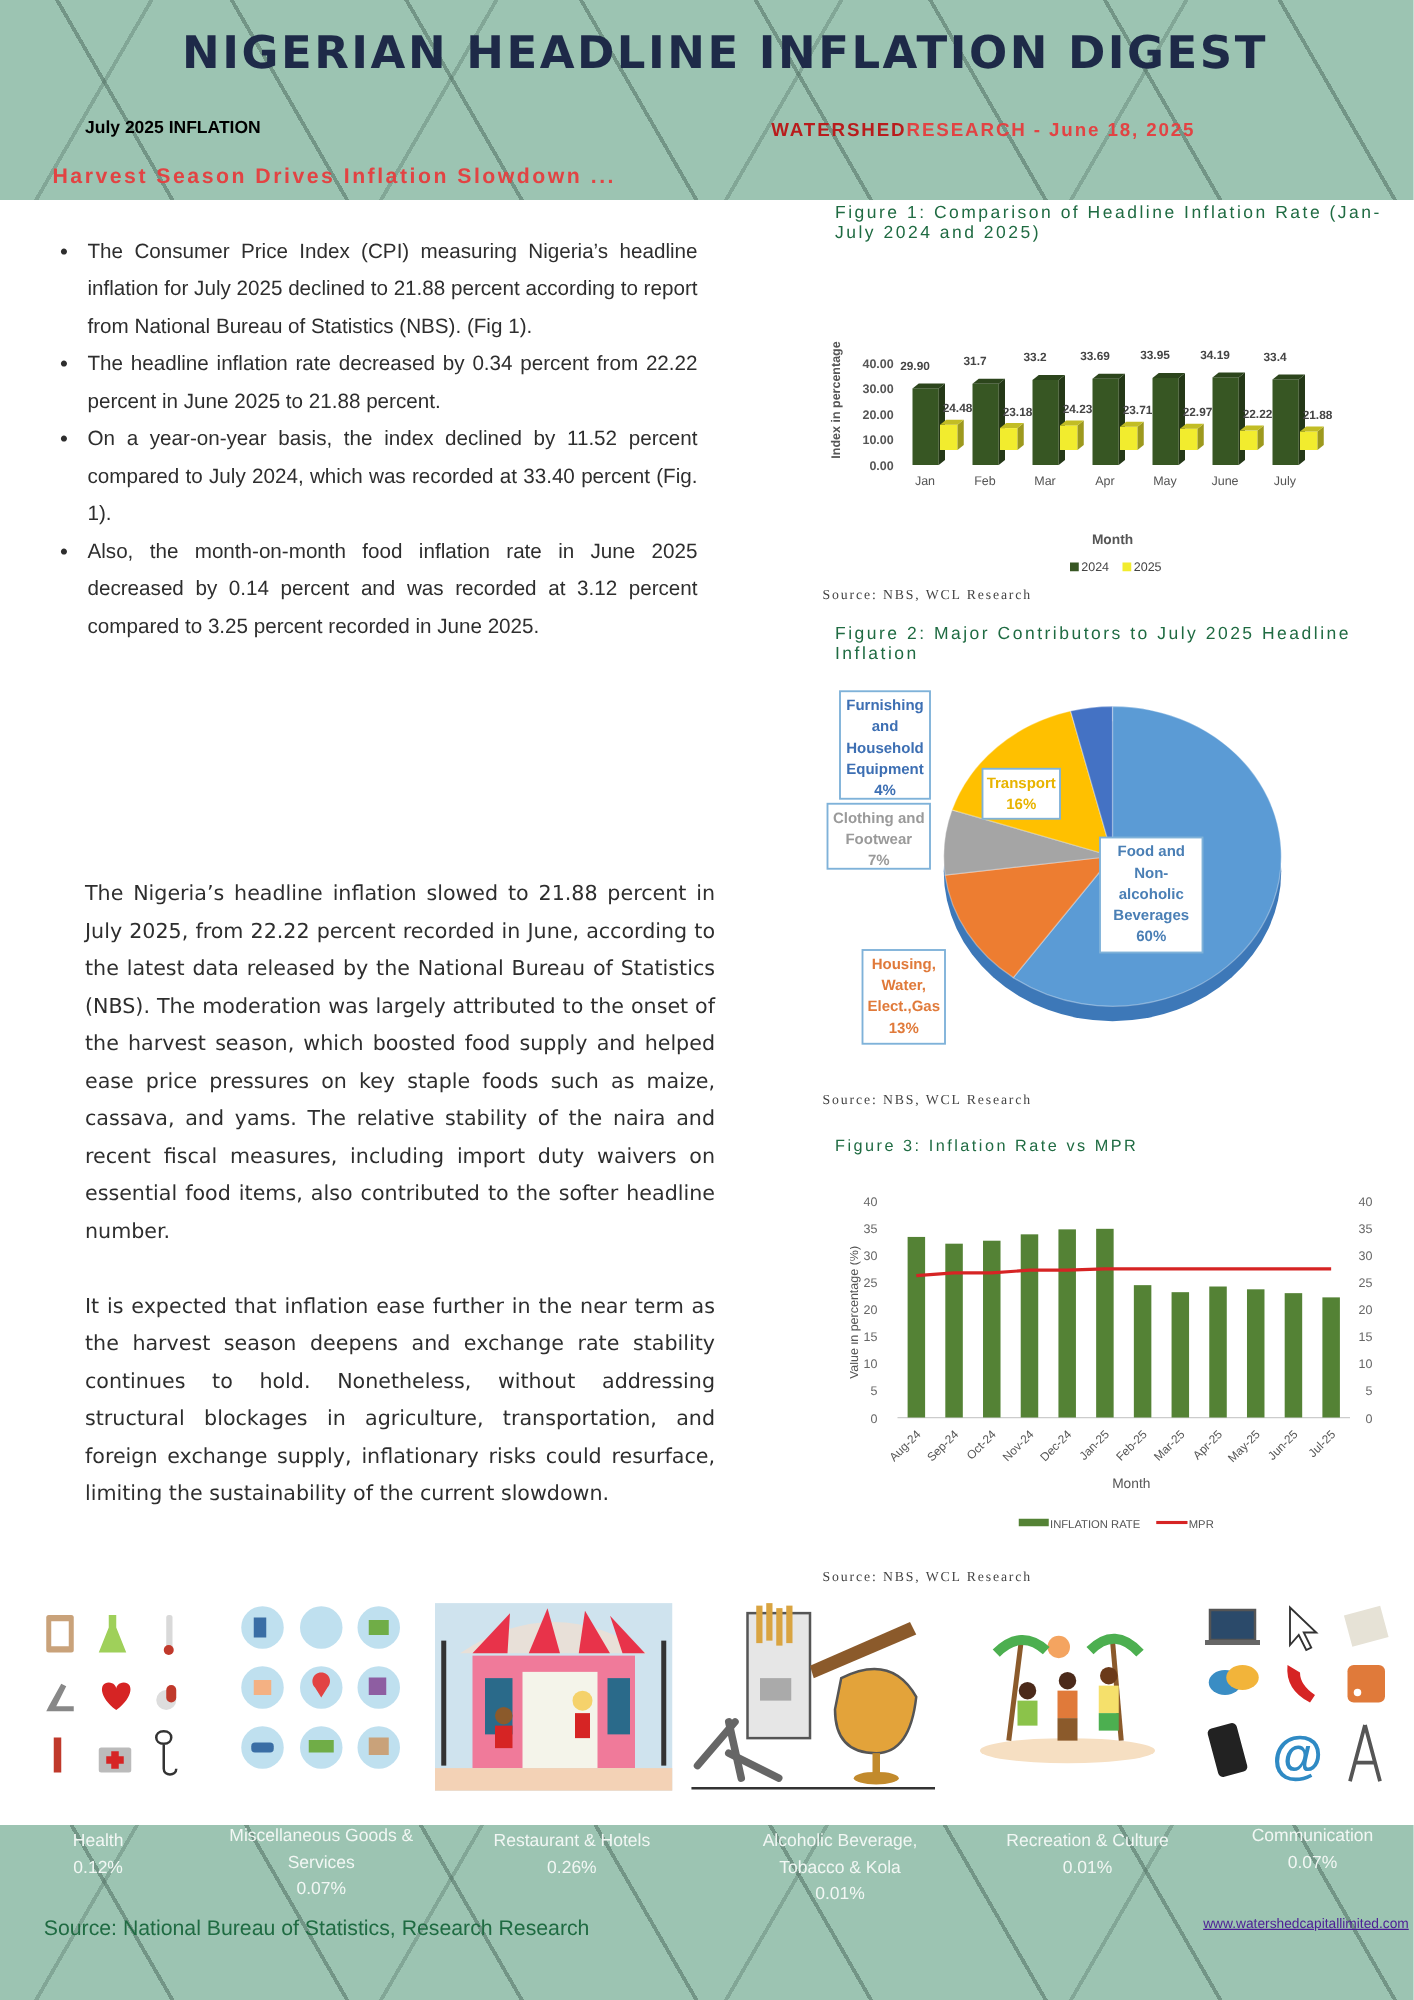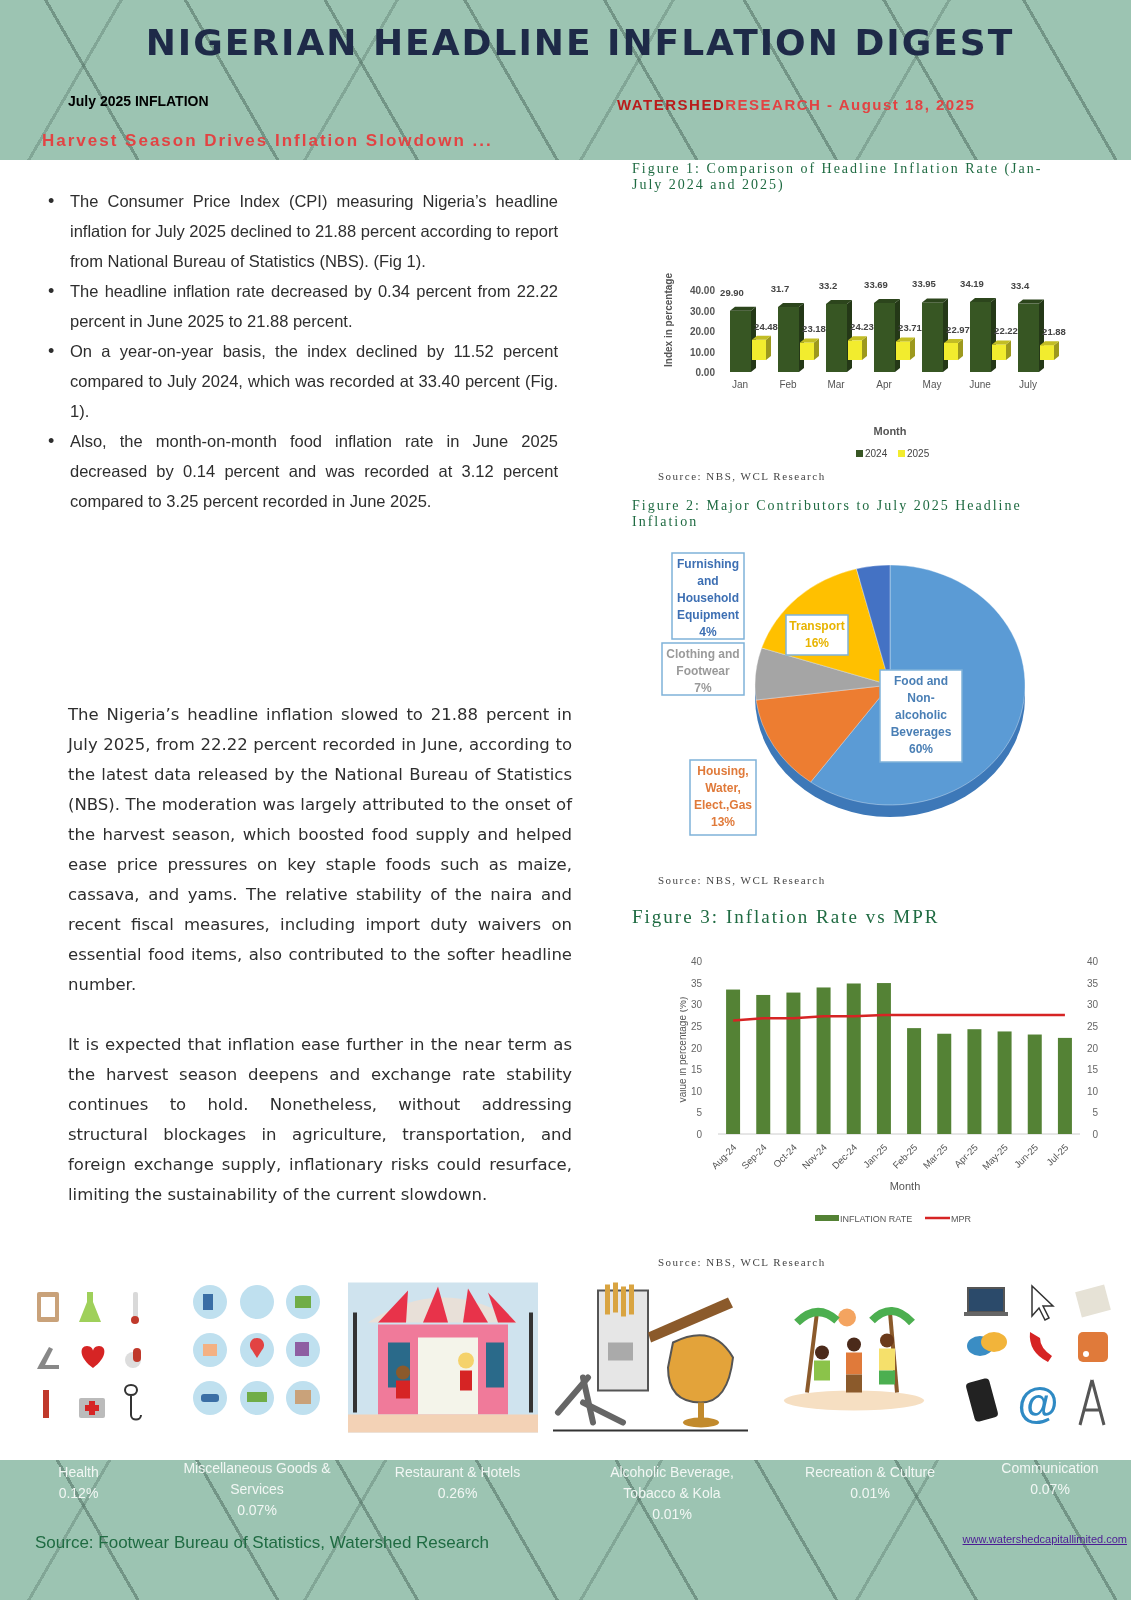--- a/index.html
+++ b/index.html
@@ -22,38 +22,38 @@
   .headline { position: absolute; top: 131px; left: 42px; font-size: 17px; font-weight: bold; color: #e24343; letter-spacing: 2px; }
 
   .bullets { position: absolute; top: 186px; left: 48px; width: 510px; list-style: none; }
   .bullets li { position: relative; padding-left: 22px; font-size: 18.5px; line-height: 30px; color: #2e2e2e; text-align: justify; font-family: Liberation Sans, sans-serif; font-size: 16.5px; }
   .bullets li::before { content: "•"; position: absolute; left: 0; top: 0; font-size: 18px; }
 
   .para { position: absolute; left: 68px; width: 504px; font-size: 16.5px; line-height: 30px; color: #2e2e2e; text-align: justify; font-family: "DejaVu Sans", sans-serif; }
   .para.p1 { top: 700px; }
   .para.p2 { top: 1030px; }
 
-  .fig-title { position: absolute; left: 632px; width: 440px; font-size: 14px; color: #1f6b42; letter-spacing: 2px; line-height: 16px; font-family: Liberation Serif, serif; }
+  .fig-title { position: absolute; left: 668px; width: 440px; font-size: 14px; color: #1f6b42; letter-spacing: 2px; line-height: 16px; font-family: Liberation Sans, sans-serif; }
   .source { position: absolute; left: 658px; font-size: 11px; color: #444; letter-spacing: 1.5px; font-family: Liberation Serif, serif; }
 
   svg text { font-family: "Liberation Sans", sans-serif; }
 
   .icon-panel { position: absolute; top: 1280px; height: 155px; }
   .cat-labels { position: absolute; top: 1462px; left: 0; width: 1131px; }
   .cat { position: absolute; text-align: center; color: #f2f7f4; font-size: 14px; line-height: 21px; }
   .footer-source { position: absolute; top: 1533px; left: 35px; font-size: 17px; color: #1f6b42; }
   .footer-link { position: absolute; top: 1533px; right: 4px; font-size: 11px; color: #4c1d95; text-decoration: underline; }
 </style>
 </head>
 <body>
 
 <div class="band top"></div>
 <div class="title">NIGERIAN HEADLINE INFLATION DIGEST</div>
 <div class="subtitle-left">July 2025 INFLATION</div>
-<div class="subtitle-right"><span class="green">WATERSHED</span><span class="red">RESEARCH - August 18, 2025</span></div>
+<div class="subtitle-right"><span class="green">WATERSHED</span><span class="red">RESEARCH - June 18, 2025</span></div>
 <div class="headline">Harvest Season Drives Inflation Slowdown ...</div>
 
 <ul class="bullets">
   <li>The Consumer Price Index (CPI) measuring Nigeria’s headline inflation for July 2025 declined to 21.88 percent according to report from National Bureau of Statistics (NBS).    (Fig 1).</li>
   <li>The headline inflation rate decreased by 0.34 percent from 22.22 percent in June 2025 to 21.88 percent.</li>
   <li>On a year-on-year basis, the index declined by 11.52 percent compared to July 2024, which was recorded at 33.40 percent (Fig. 1).</li>
   <li> Also, the month-on-month food inflation rate in June 2025 decreased by 0.14 percent and was recorded at 3.12 percent compared to 3.25 percent recorded in June 2025.</li>
 </ul>
 
 <p class="para p1">The Nigeria’s headline inflation slowed to 21.88 percent in July 2025, from 22.22 percent recorded in June, according to the latest data released by the National Bureau of Statistics (NBS). The moderation was largely attributed to the onset of the harvest season, which boosted food supply and helped ease price pressures on key staple foods such as maize, cassava, and yams. The relative stability of the naira and recent fiscal measures, including import duty waivers on essential food items, also contributed to the softer headline number.</p>
@@ -166,21 +166,21 @@
     <text x="157" y="102" font-size="12" font-weight="bold" fill="#e8b400" text-anchor="middle">16%</text>
     <rect x="12" y="8" width="72" height="86" fill="#fff" stroke="#7fb2d9" stroke-width="1.5"></rect>
     <text x="48" y="23" font-size="12" font-weight="bold" fill="#3d6fb3" text-anchor="middle">Furnishing</text>
     <text x="48" y="40" font-size="12" font-weight="bold" fill="#3d6fb3" text-anchor="middle">and</text>
     <text x="48" y="57" font-size="12" font-weight="bold" fill="#3d6fb3" text-anchor="middle">Household</text>
     <text x="48" y="74" font-size="12" font-weight="bold" fill="#3d6fb3" text-anchor="middle">Equipment</text>
     <text x="48" y="91" font-size="12" font-weight="bold" fill="#3d6fb3" text-anchor="middle">4%</text>
   </svg>
 <div class="source" style="top:874px;">Source: NBS, WCL Research</div>
 
-<div class="fig-title" style="top:909px; font-size:19px;">Figure 3: Inflation Rate vs MPR</div>
+<div class="fig-title" style="top:909px; font-size:13px;">Figure 3: Inflation Rate vs MPR</div>
 <svg id="fig3" style="position:absolute; left:680px; top:950px;" width="420" height="280">
     <text x="22" y="188" font-size="10" fill="#666" text-anchor="end">0</text>
     <text x="418" y="188" font-size="10" fill="#666" text-anchor="end">0</text>
     <text x="22" y="166.375" font-size="10" fill="#666" text-anchor="end">5</text>
     <text x="418" y="166.375" font-size="10" fill="#666" text-anchor="end">5</text>
     <text x="22" y="144.75" font-size="10" fill="#666" text-anchor="end">10</text>
     <text x="418" y="144.75" font-size="10" fill="#666" text-anchor="end">10</text>
     <text x="22" y="123.125" font-size="10" fill="#666" text-anchor="end">15</text>
     <text x="418" y="123.125" font-size="10" fill="#666" text-anchor="end">15</text>
     <text x="22" y="101.5" font-size="10" fill="#666" text-anchor="end">20</text>
@@ -357,14 +357,14 @@
     </div>
   <div class="cat" style="left:785px; width:170px;">
       <div>Recreation &amp; Culture</div>
       <div>0.01%</div>
     </div>
   <div class="cat" style="left:980px; width:140px; top:-4px;">
       <div>Communication</div>
       <div>0.07%</div>
     </div>
 </div>
-<div class="footer-source">Source: Footwear Bureau of Statistics, Watershed Research</div>
+<div class="footer-source">Source: National Bureau of Statistics, Research Research</div>
 <a class="footer-link">www.watershedcapitallimited.com</a>
 
 </body></html>

